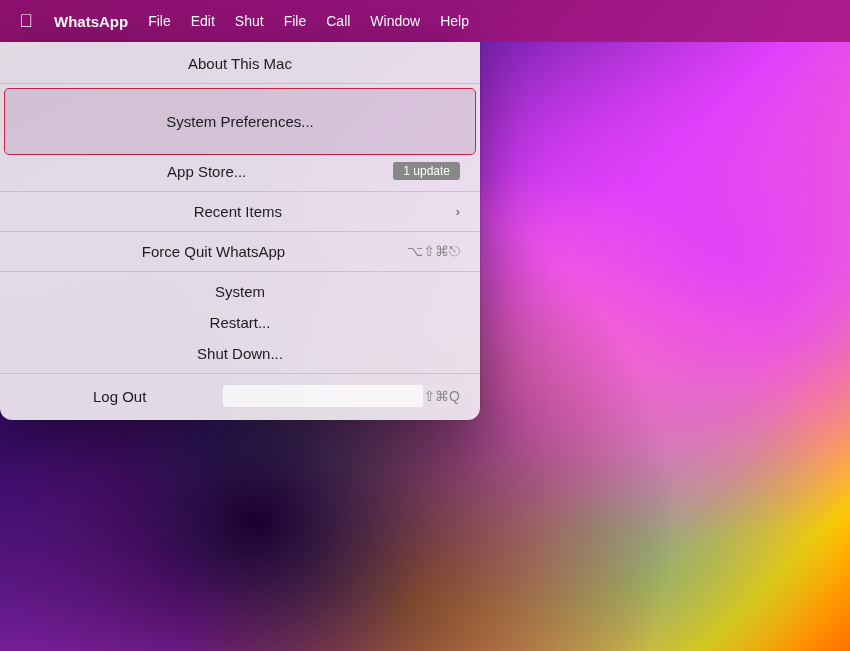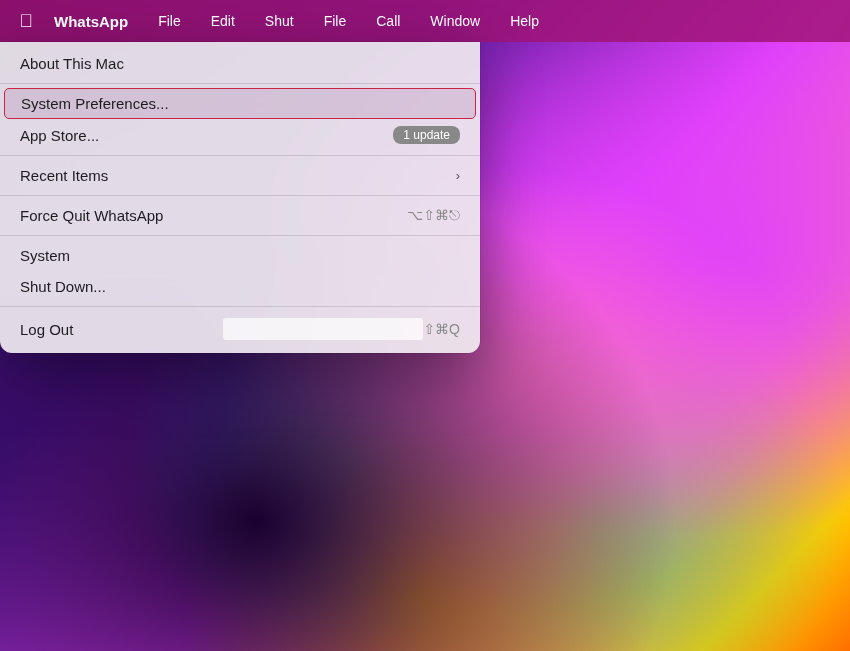--- a/index.html
+++ b/index.html
@@ -76,21 +76,20 @@
       justify-content: center;
       color: white;
       font-size: 18px;
       cursor: pointer;
     }
 
     .menubar-items {
       display: flex;
       align-items: flex-start;
       height: 100%;
-      gap: 10px;
     }
 
     .menubar-item {
       padding: 0 10px;
       height: 100%;
       display: flex;
       align-items: center;
       color: white;
       font-size: 14px;
       cursor: pointer;
@@ -127,21 +126,21 @@
       color: #1d1d1f;
       min-height: 30px;
       position: relative;
     }
 
     .menu-item.highlighted {
       background: rgba(180, 140, 180, 0.3);
       border: 1.5px solid #cc2244;
       border-radius: 5px;
       margin: 0 4px;
-      padding: 6px 16px;
+      padding: 24px 16px;
     }
 
     .menu-item .shortcut {
       color: #888;
       font-size: 14px;
       display: flex;
       align-items: center;
       gap: 2px;
     }
 
@@ -152,29 +151,30 @@
 
     .menu-separator {
       height: 1px;
       background: rgba(0,0,0,0.12);
       margin: 4px 0;
     }
 
     .update-badge {
       background: #888;
       color: white;
-      border-radius: 8px;
+      border-radius: 3px;
       padding: 2px 10px;
       font-size: 12px;
       margin-left: auto;
       text-align: center;
     }
 
     .menu-item-label {
       flex: 1;
+      text-align: center;
     }
 
     
     .redacted {
       display: inline-block;
       width: 200px;
       height: 22px;
       background: rgba(255,255,255,0.7);
       border-radius: 3px;
       vertical-align: middle;
@@ -252,20 +252,23 @@
     <span class="menu-item-label">Force Quit WhatsApp</span>
     <span class="shortcut">⌥⇧⌘⎋</span>
   </div>
 
   <div class="menu-separator"></div>
 
   <div class="menu-item">
     <span class="menu-item-label">System</span>
   </div>
 
+  <div class="menu-item">
+    <span class="menu-item-label">Restart...</span>
+  </div>
 
   <div class="menu-item">
     <span class="menu-item-label">Shut Down...</span>
   </div>
 
   <div class="menu-separator"></div>
 
 
   <div class="menu-item">
     <span class="menu-item-label">Log Out</span>

